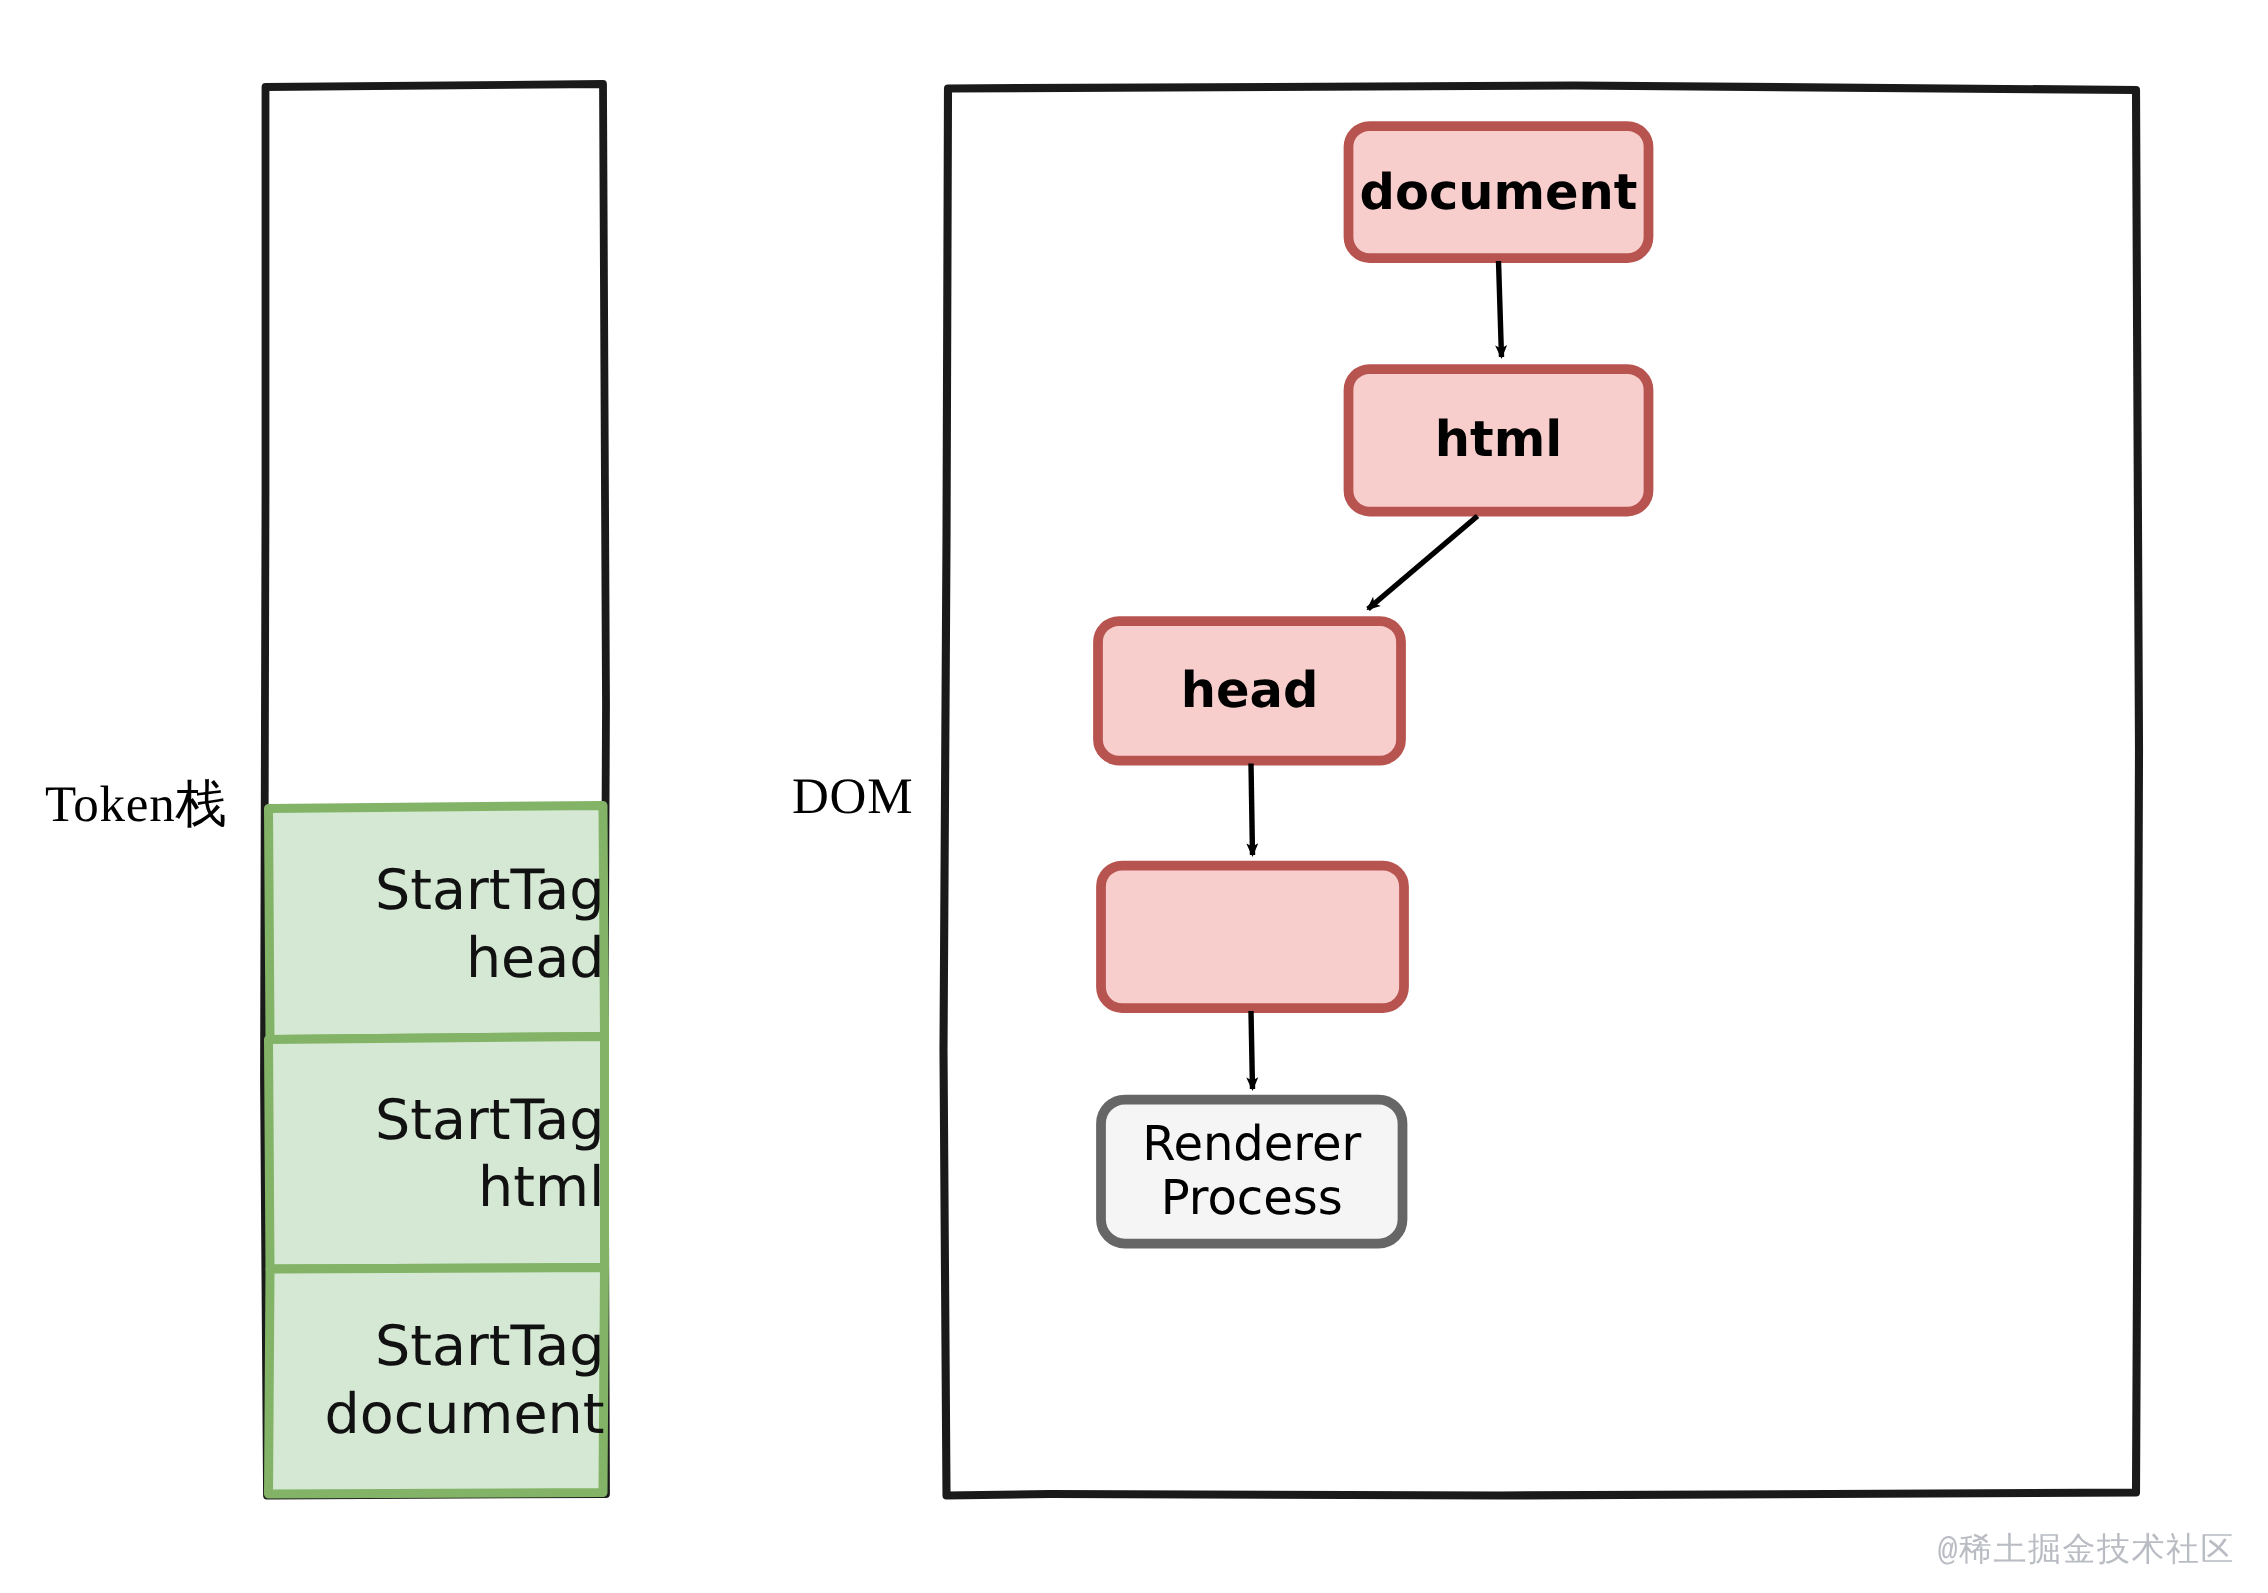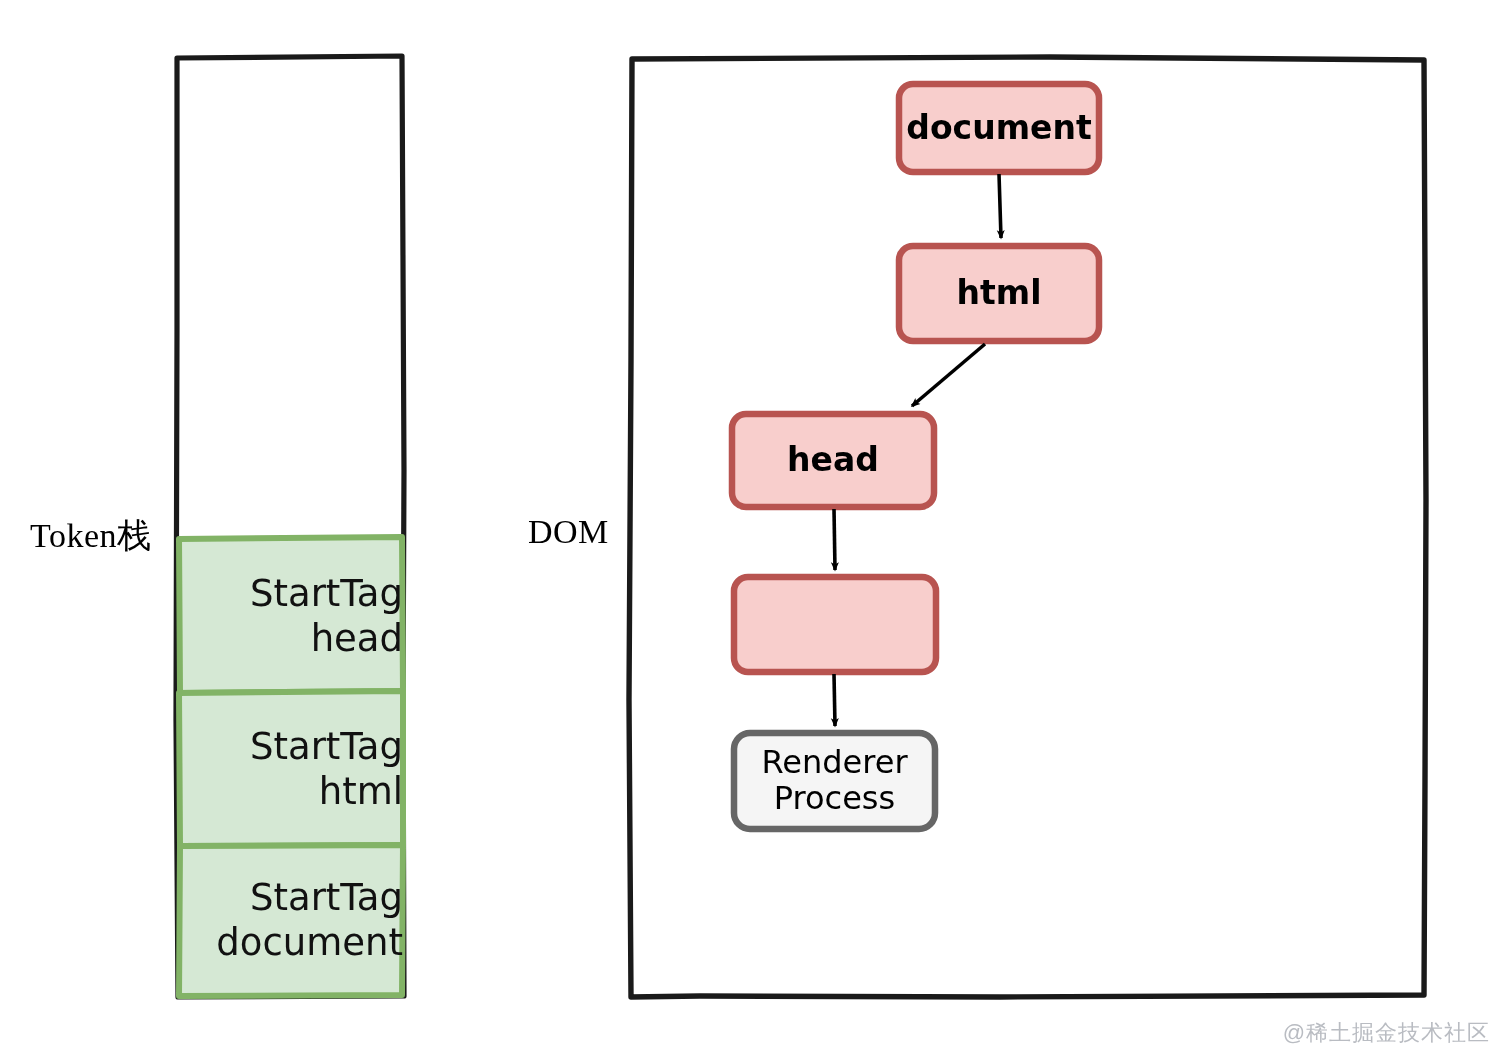--- a/index.html
+++ b/index.html
@@ -58,21 +58,21 @@
     font-family: "DejaVu Sans", sans-serif;
     font-size: 37px;
     color: #111111;
     line-height: 1.22;
     pointer-events: none;
   }
   .watermark {
     position: absolute;
     right: 22px;
     bottom: 14px;
-    font-family: Liberation Sans, sans-serif;
+    font-family: Liberation Mono, monospace;
     font-size: 22px;
     color: #b9bcc2;
     letter-spacing: 1px;
     white-space: nowrap;
   }
 </style>
 </head>
 <body>
 
 <div id="stage">

